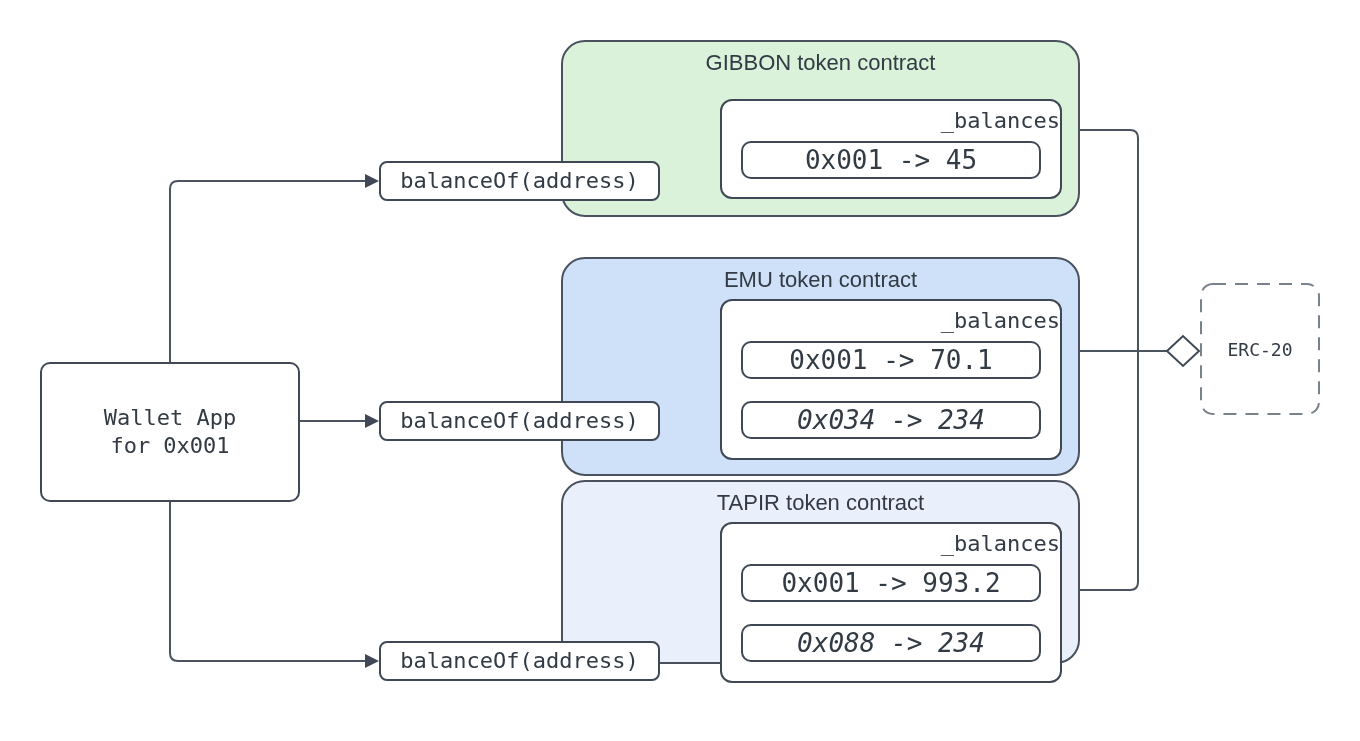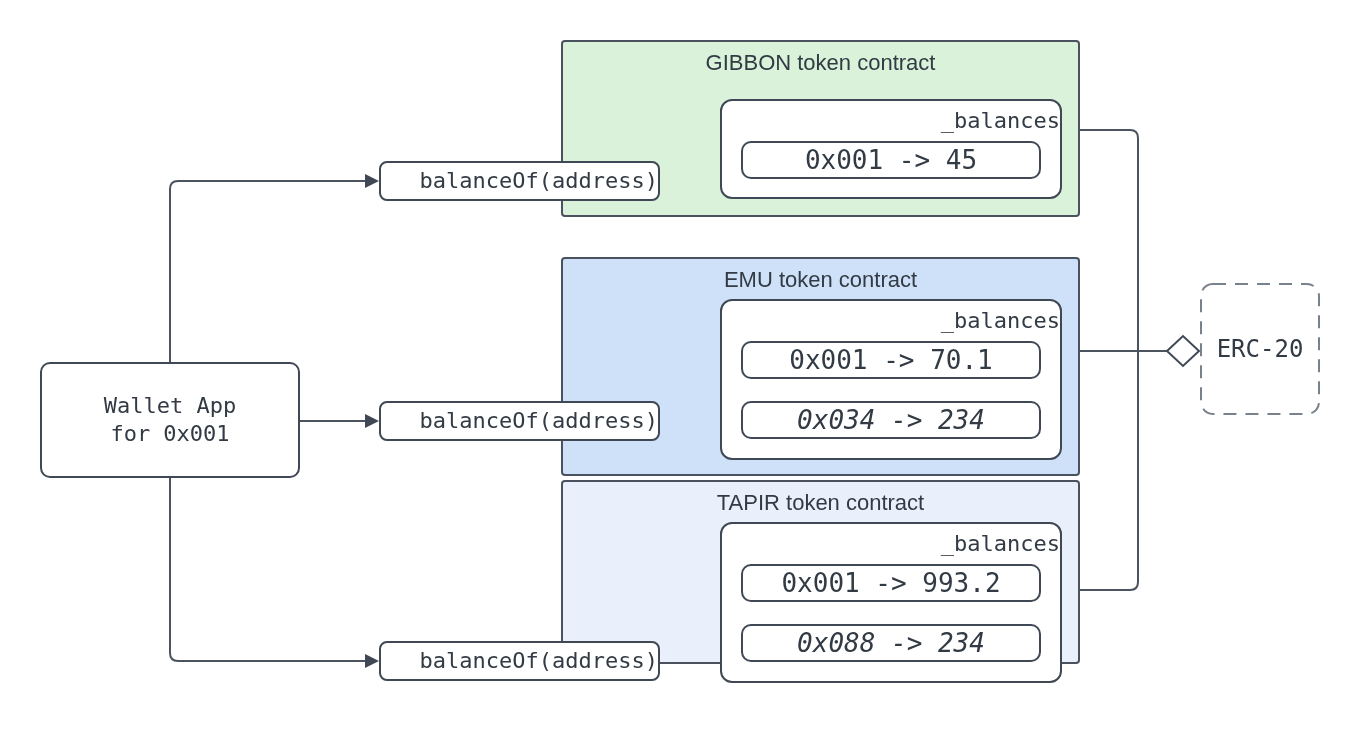--- a/index.html
+++ b/index.html
@@ -5,21 +5,21 @@
   html,body{margin:0;padding:0;background:#ffffff;}
   .stage{
     position:relative;width:1360px;height:741px;background:#ffffff;overflow:hidden;
     font-family:"DejaVu Sans Mono","Liberation Mono",monospace;color:#323a44;
   }
   .stage *{box-sizing:border-box;}
 
   
   .contract{
     position:absolute;left:561px;width:519px;
-    border:2px solid #49525e;border-radius:4px;
+    border:2px solid #49525e;border-radius:24px;
   }
   .contract.gibbon{top:40px;height:177px;background:#d9f2d9;}
   .contract.emu{top:257px;height:219px;background:#cfe1f8;}
   .contract.tapir{top:480px;height:184px;background:#e9f0fb;}
   .contract-title{
     position:absolute;top:8px;left:0;width:100%;height:26px;
     text-align:center;font-family:"Liberation Sans","DejaVu Sans",sans-serif;
     font-size:22px;line-height:26px;color:#323a44;
   }
 
@@ -38,41 +38,41 @@
   .entry{
     position:absolute;left:19px;width:300px;height:38px;
     background:#ffffff;border:2px solid #3f4854;border-radius:10px;
     text-align:center;font-size:26px;line-height:34px;
   }
   .entry.row1{top:40px;}
   .entry.row2{top:100px;font-style:italic;}
 
   
   .wallet{
-    position:absolute;left:40px;top:362px;width:260px;height:116px;
+    position:absolute;left:40px;top:362px;width:260px;height:140px;
     background:#ffffff;border:2px solid #3f4854;border-radius:10px;
     display:flex;flex-direction:column;align-items:center;justify-content:center;
     font-size:22px;line-height:28px;text-align:center;
   }
 
   
   .call{
     position:absolute;left:379px;width:281px;height:40px;
     background:#ffffff;border:2px solid #3f4854;border-radius:8px;
-    text-align:right;font-size:22px;line-height:36px;
+    text-align:center;font-size:22px;line-height:36px;
   }
   .call.c1{top:161px;}
   .call.c2{top:401px;}
   .call.c3{top:641px;}
 
   
   .erc20-label{
     position:absolute;left:1200px;top:284px;width:120px;height:130px;
     display:flex;align-items:center;justify-content:center;
-    font-size:24px;
+    font-size:18px;
   }
 
   svg.connectors{position:absolute;left:0;top:0;pointer-events:none;}
 </style>
 </head>
 <body>
 
 <div class="stage">
 
   <div class="contract gibbon">

